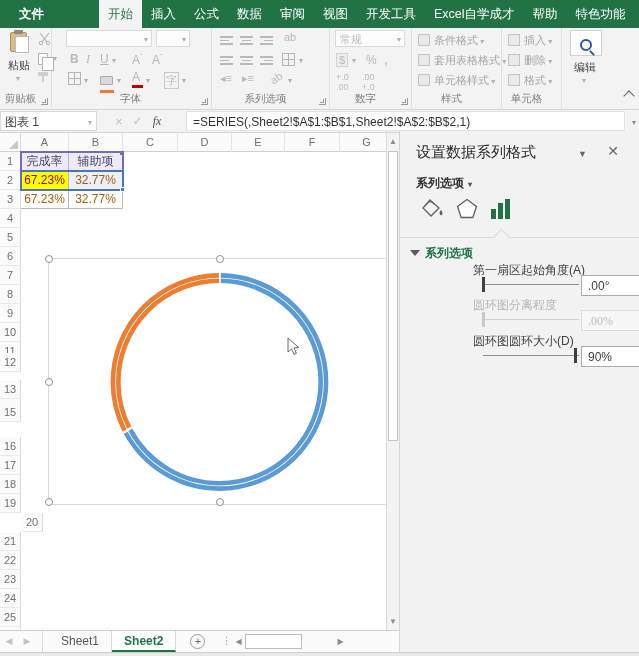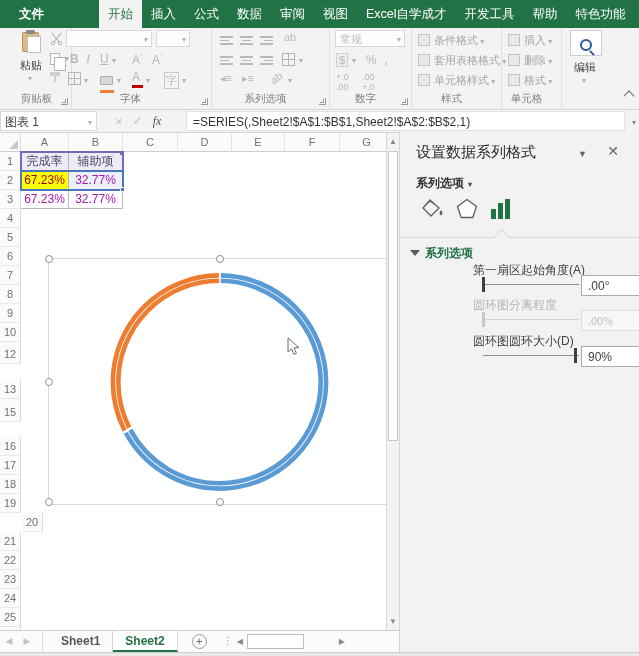--- a/index.html
+++ b/index.html
@@ -54,21 +54,21 @@
   #finput { position:absolute; left:186px; top:1px; right:14px; height:20px; background:#fff; border:1px solid #e2e2e2; font-size:12px; color:#333; padding:3px 6px; white-space:nowrap; overflow:hidden; }
   #fexp { position:absolute; right:3px; top:8px; font-size:8px; color:#8a8a8a; }
 
   
   #sheet { position:absolute; left:0; top:133px; width:386px; height:497px; background:#fff; overflow:hidden; }
   #colhdr { position:absolute; left:0; top:0; width:386px; height:19px; background:#fbfbfb; border-bottom:1px solid #cfcfcf; }
   .colcell { position:absolute; top:0; height:19px; text-align:center; font-size:11px; color:#707070; line-height:19px; border-right:1px solid #e3e3e3; }
   #corner { position:absolute; left:0; top:0; width:21px; height:19px; background:#fbfbfb; border-right:1px solid #d9d9d9; border-bottom:1px solid #cfcfcf; }
   #corner::after { content:""; position:absolute; right:2px; bottom:2px; border-left:9px solid transparent; border-bottom:9px solid #c9c9c9; }
   .rowcell { position:absolute; left:0; width:21px; height:19px; background:#fbfbfb; text-align:center; font-size:11px; color:#707070; line-height:19px; border-right:1px solid #d9d9d9; border-bottom:1px solid #e9e9e9; }
-  .cell { position:absolute; height:19px; border-right:1px solid #b9b9b9; border-bottom:1px solid #b9b9b9; font-size:12px; text-align:center; line-height:18px; color:#a21caf; background:#fff; }
+  .cell { position:absolute; height:19px; border-right:1px solid #b9b9b9; border-bottom:1px solid #b9b9b9; font-size:12px; text-align:center; line-height:18px; color:#a16207; background:#fff; }
   .cell.hdr { background:#eeebf6; color:#474768; }
   .cell.yellow { background:#ffff00; color:#9c0006; }
   .cell.blue { background:#edeffa; }
   #rangePurple { position:absolute; border:2px solid #7b68b5; pointer-events:none; }
   #rangeBlue { position:absolute; border:2px solid #4a76b9; pointer-events:none; }
   .rhandle { position:absolute; width:4px; height:4px; background:#7b68b5; }
   .bhandle { position:absolute; width:5px; height:5px; background:#4a76b9; border:1px solid #fff; }
 
   
   #chartObj { position:absolute; left:48px; top:125px; width:347px; height:247px; background:#fff; border:1px solid #d9d9d9; }
@@ -78,21 +78,21 @@
 
   
   #vscroll { position:absolute; left:386px; top:133px; width:13px; height:497px; background:#f3f3f3; border-left:1px solid #d9d9d9; }
   .scrollarrow { position:absolute; left:0; width:12px; text-align:center; font-size:8px; color:#8a8a8a; }
   #vthumb { position:absolute; left:1px; top:18px; width:10px; height:290px; background:#fdfdfd; border:1px solid #c6c6c6; }
 
   
   #sheettabs { position:absolute; left:0; top:630px; width:399px; height:22px; background:#fbfbfb; border-top:1px solid #cfcfcf; display:flex; align-items:stretch; }
   .navarr { width:18px; text-align:center; font-size:9px; color:#c2c2c2; line-height:21px; }
   .tabdiv { width:1px; background:#d9d9d9; margin:0 6px; }
-  .stab { padding:0 12px; font-size:12px; color:#595959; line-height:20px; border-right:1px solid #d9d9d9;font-weight:bold; }
+  .stab { padding:0 12px; font-size:12px; color:#595959; line-height:20px; border-right:1px solid #d9d9d9; }
   .stab.active { background:#fff; color:#217346; font-weight:bold; border-bottom:2px solid #217346; border-right:1px solid #d9d9d9; }
   .newsheet { width:15px; height:15px; border:1px solid #9a9a9a; border-radius:50%; color:#6a6a6a; font-size:11px; line-height:13px; text-align:center; margin:3px 0 0 14px; }
   .dots3 { color:#9a9a9a; font-size:10px; line-height:20px; margin-left:16px; letter-spacing:0; }
   #hscroll { position:relative; flex:1; margin-left:6px; }
   #hthumb { position:absolute; left:8px; top:3px; width:57px; height:15px; background:#fff; border:1px solid #bdbdbd; }
   .harr { position:absolute; top:6px; font-size:8px; color:#8a8a8a; }
 
   #statusbar { position:absolute; left:0; top:652px; width:639px; height:4px; background:#e9e9e9; border-top:1px solid #cfcfcf; }
 
   
@@ -129,30 +129,30 @@
 
   <div id="tabbar">
 
     <span class="rtab file">文件</span>
       <span class="rtab active">开始</span>
       <span class="rtab">插入</span>
       <span class="rtab">公式</span>
       <span class="rtab">数据</span>
       <span class="rtab">审阅</span>
       <span class="rtab">视图</span>
+      <span class="rtab">开发工具</span>
       <span class="rtab">Excel自学成才</span>
-      <span class="rtab">开发工具</span>
       <span class="rtab">帮助</span>
       <span class="rtab">特色功能</span>
 
   </div>
 
   <div id="ribbon">
 
-    <div class="rgroup" style="left:12px;width:60px">
+    <div class="rgroup" style="left:0;width:52px">
       <div class="abs" style="left:6px;top:2px;width:28px;height:58px">
         <span class="clipicon" style="left:4px;top:2px"></span>
         <span class="abs dk" style="top:28px;left:2px;font-size:11px">粘贴</span>
         <span class="abs ddn" style="top:44px;left:10px">▾</span>
       </div>
       <svg class="abs" style="left:38px;top:4px" width="13" height="13" viewBox="0 0 13 13">
           <path d="M2 1 L9 10 M11 1 L4 10" stroke="#b5b5b5" stroke-width="1.2" fill="none"></path>
           <circle cx="3" cy="11" r="1.7" fill="none" stroke="#b5b5b5"></circle>
           <circle cx="10" cy="11" r="1.7" fill="none" stroke="#b5b5b5"></circle>
         </svg>
@@ -299,21 +299,21 @@
         <div class="rowcell" style="top: 38px;">2</div>
         <div class="rowcell" style="top: 57px;">3</div>
         <div class="rowcell" style="top: 76px;">4</div>
         <div class="rowcell" style="top: 95px;">5</div>
         <div class="rowcell" style="top: 114px;">6</div>
         <div class="rowcell" style="top: 133px;">7</div>
         <div class="rowcell" style="top: 152px;">8</div>
         <div class="rowcell" style="top: 171px;">9</div>
         <div class="rowcell" style="top: 190px;">10</div>
         <div class="rowcell" style="top: 209px;">11</div>
-        <div class="rowcell" style="top: 212px;">12</div>
+        <div class="rowcell" style="top: 220px;">12</div>
         <div class="rowcell" style="top: 247px;">13</div>
         <div class="rowcell" style="top: 266px;">14</div>
         <div class="rowcell" style="top: 270px;">15</div>
         <div class="rowcell" style="top: 304px;">16</div>
         <div class="rowcell" style="top: 323px;">17</div>
         <div class="rowcell" style="top: 342px;">18</div>
         <div class="rowcell" style="top: 361px;">19</div>
         <div class="rowcell" style="top: 380px; margin-left: 22px;">20</div>
         <div class="rowcell" style="top: 399px;">21</div>
         <div class="rowcell" style="top: 418px;">22</div>

